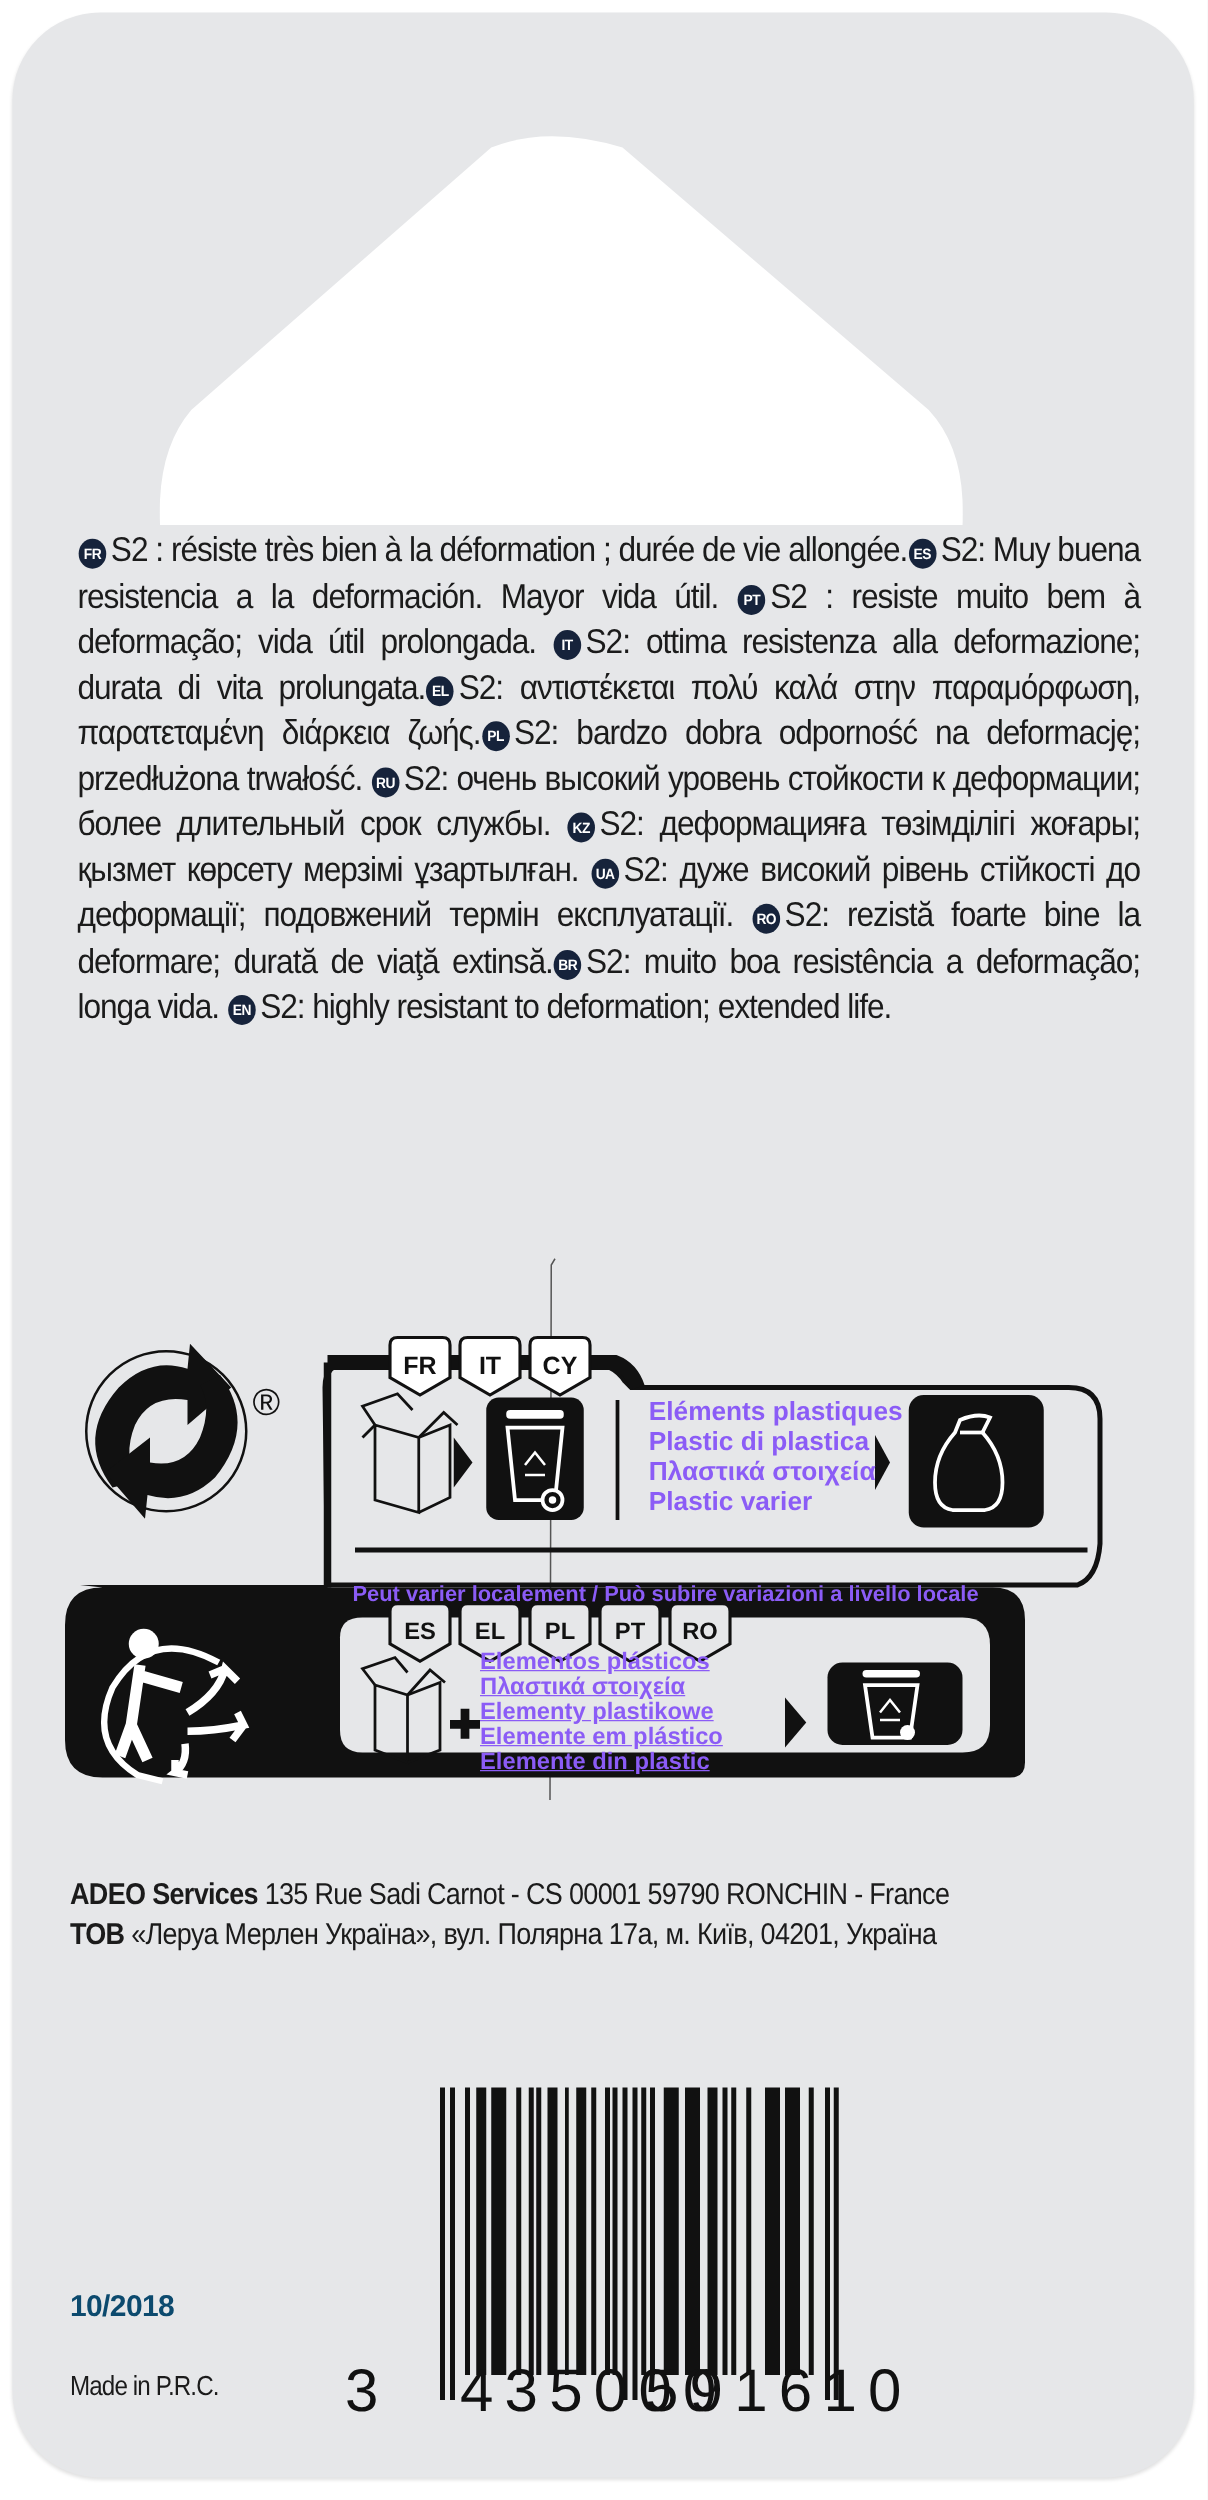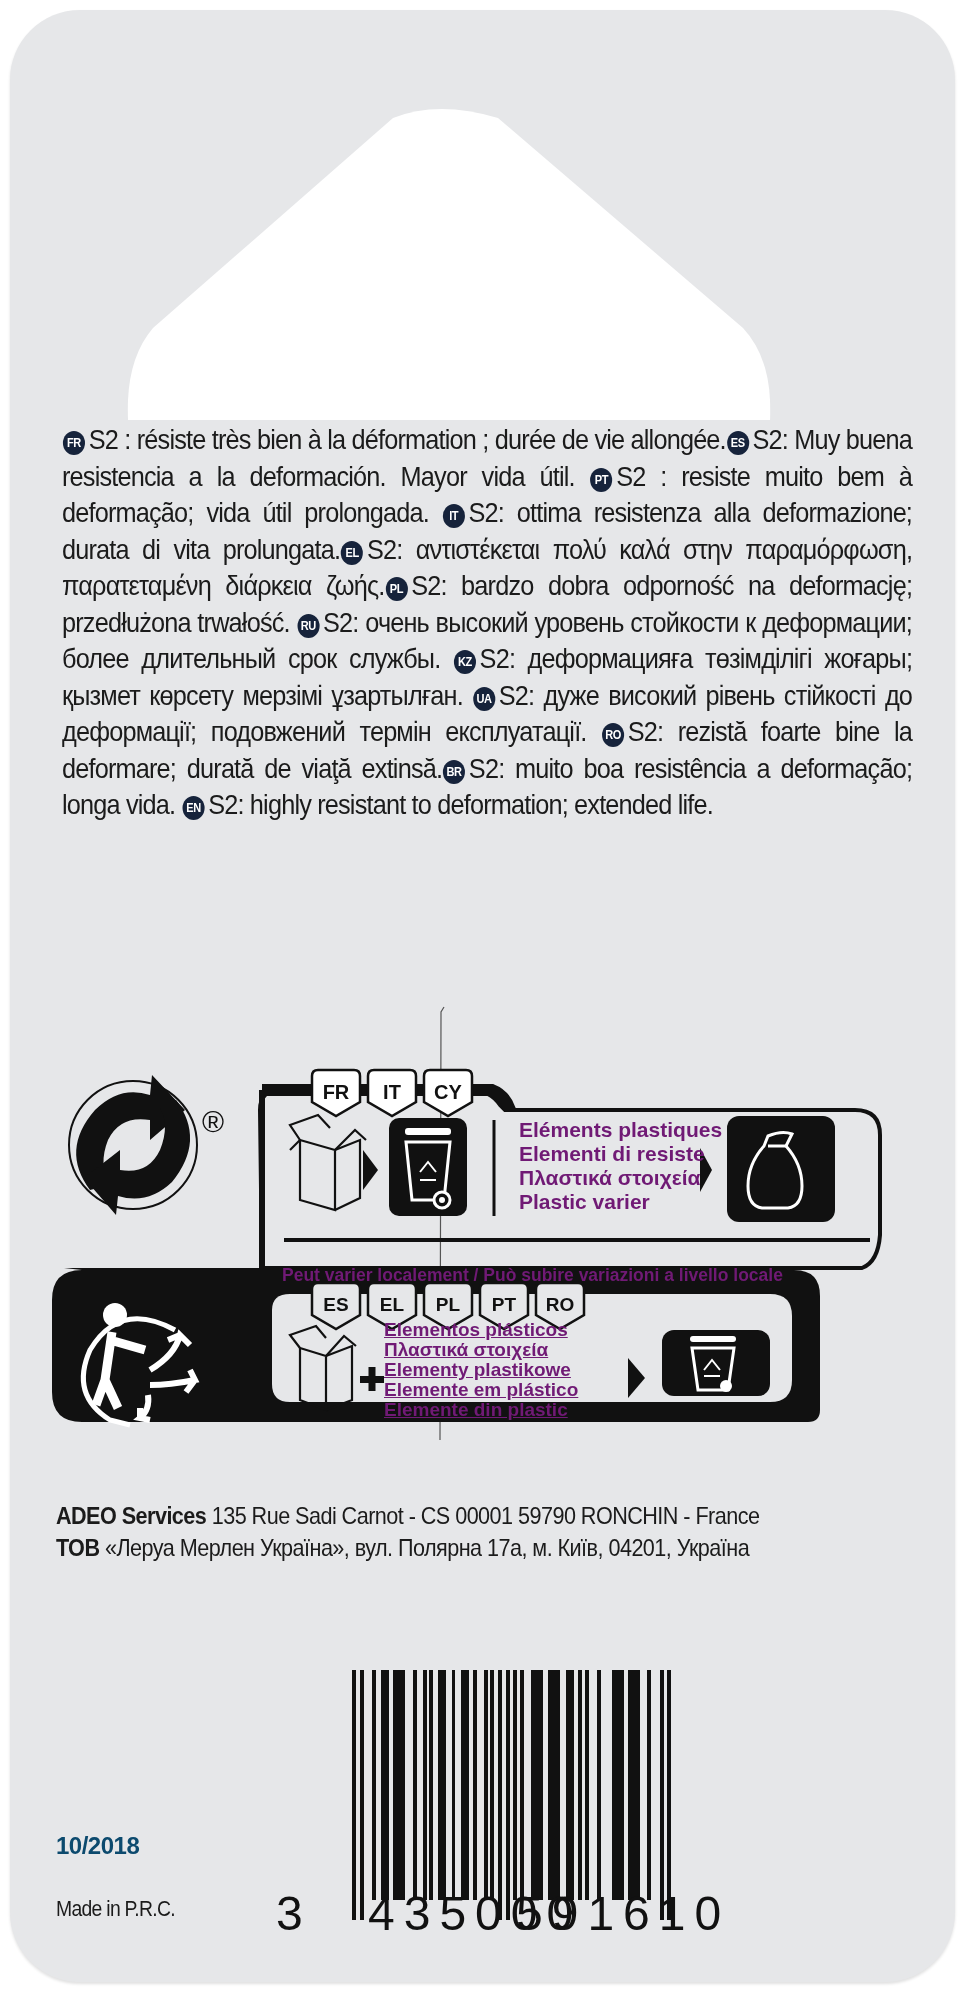--- a/index.html
+++ b/index.html
@@ -3,21 +3,21 @@
 <meta charset="utf-8">
 <style>
   html,body{margin:0;padding:0;background:#ffffff;}
   body{width:966px;height:2000px;position:relative;overflow:hidden;font-family:"Liberation Sans",sans-serif;}
   .card{position:absolute;left:10px;top:10px;width:945px;height:1972px;background:#e6e7e9;border-radius:70px 70px 70px 70px;box-shadow:0 2px 3px rgba(0,0,0,0.12);}
   .hole{position:absolute;left:0;top:0;}
   .multitext{position:absolute;left:62px;top:422px;width:850px;font-family:"Liberation Sans Narrow","Liberation Sans",sans-serif;font-size:27.5px;line-height:36.5px;color:#1b1b1b;text-align:justify;letter-spacing:-0.9px;transform:scaleX(0.92);transform-origin:left top;width:924px;}
   .badge{display:inline-block;background:#16233b;color:#fff;border-radius:50%;width:24px;height:24px;font-size:12px;line-height:24px;text-align:center;font-weight:bold;vertical-align:2px;letter-spacing:-0.5px;margin:0 4px 0 1px;}
   .seg{display:inline;}
   .recycle{position:absolute;left:0;top:0;}
-  .lbl{position:absolute;font-family:"Liberation Sans",sans-serif;font-weight:bold;color:#701a75;white-space:nowrap;}
+  .lbl{position:absolute;font-family:"Liberation Sans",sans-serif;font-weight:bold;color:#8b5cf6;white-space:nowrap;}
   .addr{position:absolute;left:56px;font-size:24px;color:#1b1b1b;white-space:nowrap;letter-spacing:-0.6px;transform:scaleX(0.9);transform-origin:left top;}
   .addr b{font-weight:bold;}
   .date{position:absolute;left:56px;top:1832px;font-size:24px;font-weight:bold;color:#0c4a6e;letter-spacing:-0.5px;}
   .made{position:absolute;left:56px;top:1896px;font-size:22px;color:#1b1b1b;letter-spacing:-0.8px;transform:scaleX(0.88);transform-origin:left top;}
   .digit-lead{position:absolute;left:276px;top:1886px;font-size:48px;color:#111;}
   .digits{position:absolute;font-size:48px;color:#111;letter-spacing:9px;}
 </style>
 </head>
 <body>
 
@@ -130,21 +130,21 @@
   <g fill="none" stroke="#fff" stroke-width="3">
     <rect x="690" y="1336" width="46" height="6" rx="3" fill="#fff" stroke="none"></rect>
     <path d="M 692 1348 L 734 1348 L 728 1390 L 698 1390 Z"></path>
     <circle cx="726" cy="1386" r="6" fill="#fff" stroke="none"></circle>
     <path d="M 704 1370 l 8 -10 l 8 10 M 704 1376 l 16 0" stroke-width="2"></path>
   </g>
 </svg>
 
 <div class="lbl" style="left:519px;top:1118px;font-size:21px;line-height:24px;">
   <div>Eléments plastiques</div>
-  <div>Elementi di resiste</div>
+  <div>Plastic di plastica</div>
   <div>Πλαστικά στοιχεία</div>
   <div>Plastic varier</div>
 </div>
 <div class="lbl" style="left:282px;top:1241px;font-size:17.5px;margin-top:24px;">Peut varier localement / Può subire variazioni a livello locale</div>
 
 <div class="lbl" style="left:384px;top:1320px;font-size:19px;line-height:20px;text-decoration:underline;">
   <div>Elementos plásticos</div>
   <div>Πλαστικά στοιχεία</div>
   <div>Elementy plastikowe</div>
   <div>Elemente em plástico</div>

